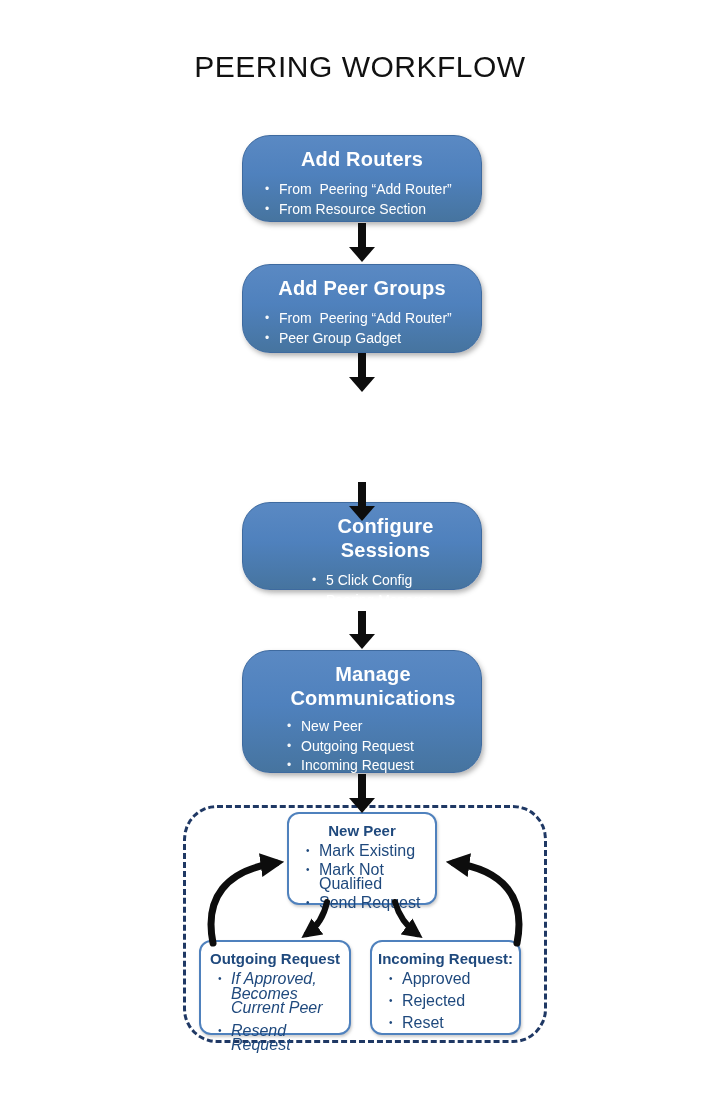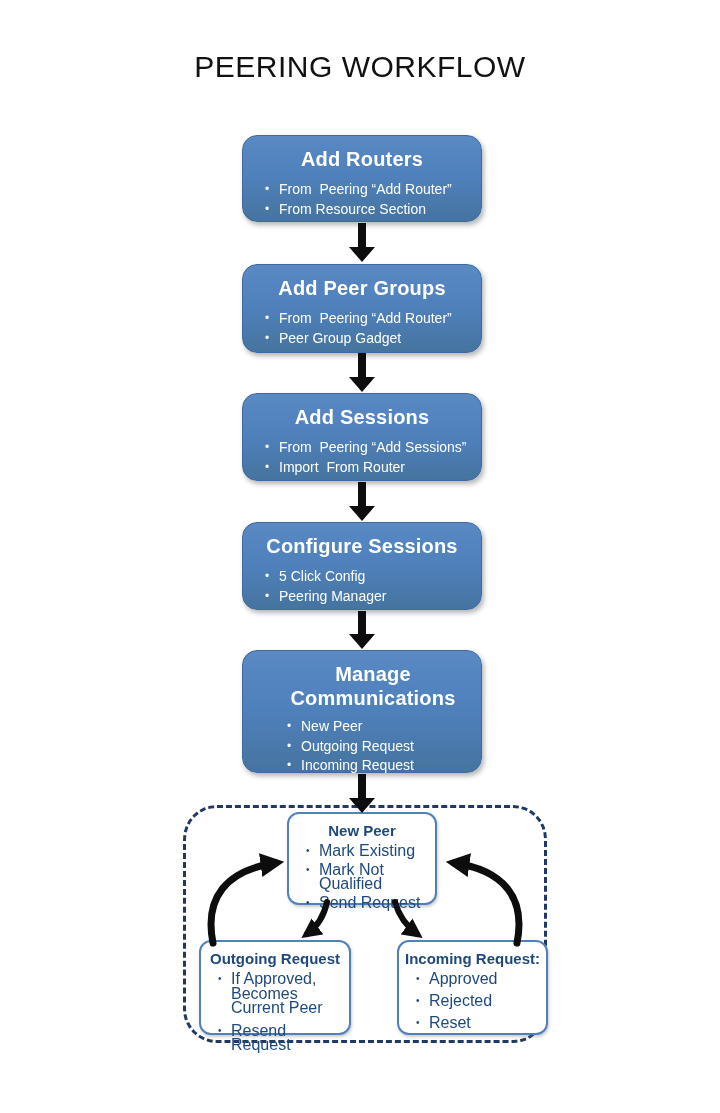--- a/index.html
+++ b/index.html
@@ -30,28 +30,28 @@
     letter-spacing: 0.5px;
     color: #111111;
   }
   
   .flow-box {
     position: absolute;
     left: 242px;
     width: 240px;
     background: linear-gradient(180deg, #5a89c3 0%, var(--box-blue) 45%, var(--box-blue-dark) 100%);
     border: 1px solid var(--box-border);
-    border-radius: 15px;
+    border-radius: 28px;
     box-shadow: 2px 3px 5px rgba(90,90,90,0.45);
     color: #ffffff;
   }
   #fb0 { top: 135px; height: 87px; }
   #fb1 { top: 264px; height: 89px; }
   #fb2 { top: 393px; height: 88px; }
-  #fb3 { top: 522px; height: 88px; }
+  #fb3 { top: 502px; height: 88px; padding-left: 47px; }
   #fb4 { top: 650px; height: 123px; padding-left: 22px; }
   .flow-box h2 {
     margin: 11px 14px 0;
     text-align: center;
     font-size: 20px;
     font-weight: 700;
     line-height: 24px;
     letter-spacing: 0.2px;
   }
   .flow-ul {
@@ -102,21 +102,21 @@
     position: absolute;
     background: #ffffff;
     border: 2px solid var(--box-blue);
     border-radius: 12px;
     box-shadow: 1px 2px 3px rgba(110,110,110,0.35);
     color: var(--dark-text);
     z-index: 2;
   }
   #sb0 { left: 287px; top: 812px; width: 150px; height: 93px; }
   #sb1 { left: 199px; top: 940px; width: 152px; height: 95px; }
-  #sb2 { left: 397px; top: 940px; width: 151px; height: 95px; }
+  #sb2 { left: 370px; top: 940px; width: 151px; height: 95px; }
   .sub-box h3 {
     margin: 8px 4px 5px;
     text-align: center;
     font-size: 15px;
     font-weight: 700;
     line-height: 17px;
   }
   .sub-ul { list-style: none; margin: 0; padding: 0 6px 0 17px; }
   .sub-ul li {
     position: relative;
@@ -124,21 +124,21 @@
     font-size: 16px;
     line-height: 14.5px;
     margin-bottom: 4px;
   }
   .sub-ul li::before {
     content: "\2022";
     position: absolute;
     left: 0; top: 0;
     font-size: 10px;
   }
-  #sb1 .sub-ul li { margin-bottom: 8px; }
+  #sb1 .sub-ul li { margin-bottom: 8px; font-style: italic; }
   #sb2 .sub-ul li { margin-bottom: 7.5px; }
   
   .curves {
     position: absolute;
     left: 180px; top: 795px;
     width: 370px; height: 255px;
     pointer-events: none;
     z-index: 4;
   }
 </style>
@@ -168,27 +168,20 @@
       <li>From  Peering “Add Router”</li>
       <li>Peer Group Gadget</li>
     </ul>
   </div>
 
   <div class="v-arrow" id="va1">
     <div class="stem"></div>
     <div class="head"></div>
   </div>
 
-  <div class="flow-box" id="fb2">
-    <h2>Add Sessions</h2>
-    <ul class="flow-ul">
-      <li>From  Peering “Add Sessions”</li>
-      <li>Import  From Router</li>
-    </ul>
-  </div>
 
   <div class="v-arrow" id="va2">
     <div class="stem"></div>
     <div class="head"></div>
   </div>
 
   <div class="flow-box" id="fb3">
     <h2>Configure Sessions</h2>
     <ul class="flow-ul">
       <li>5 Click Config</li>

